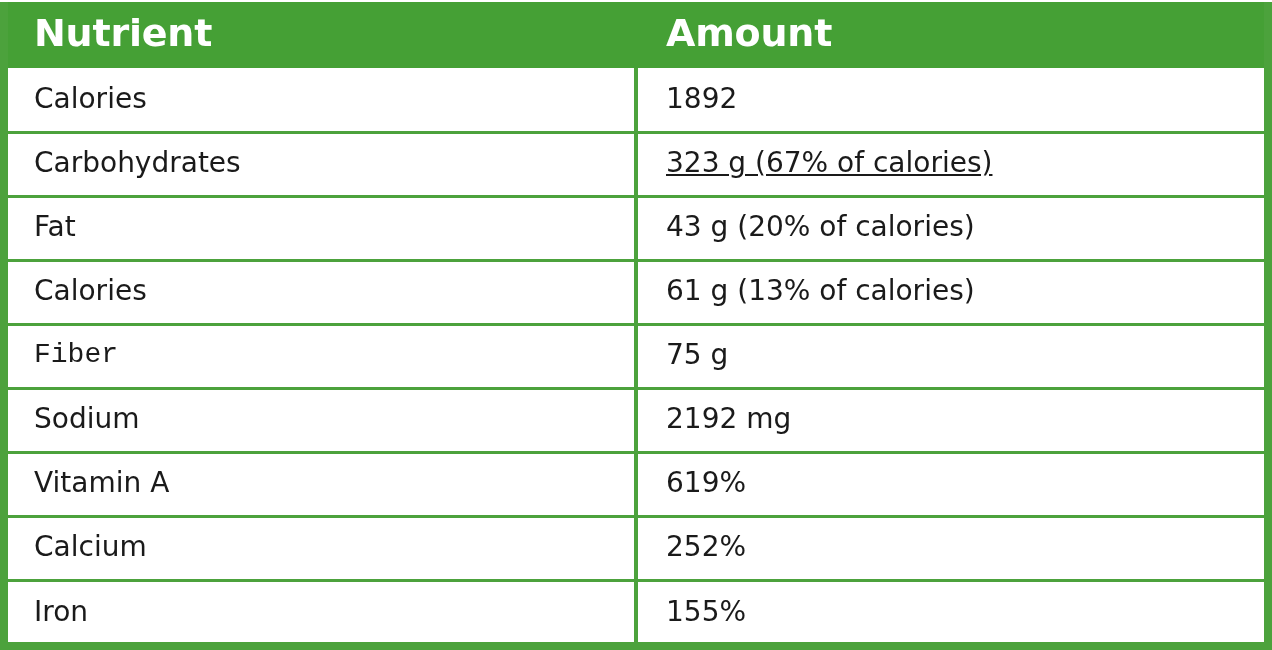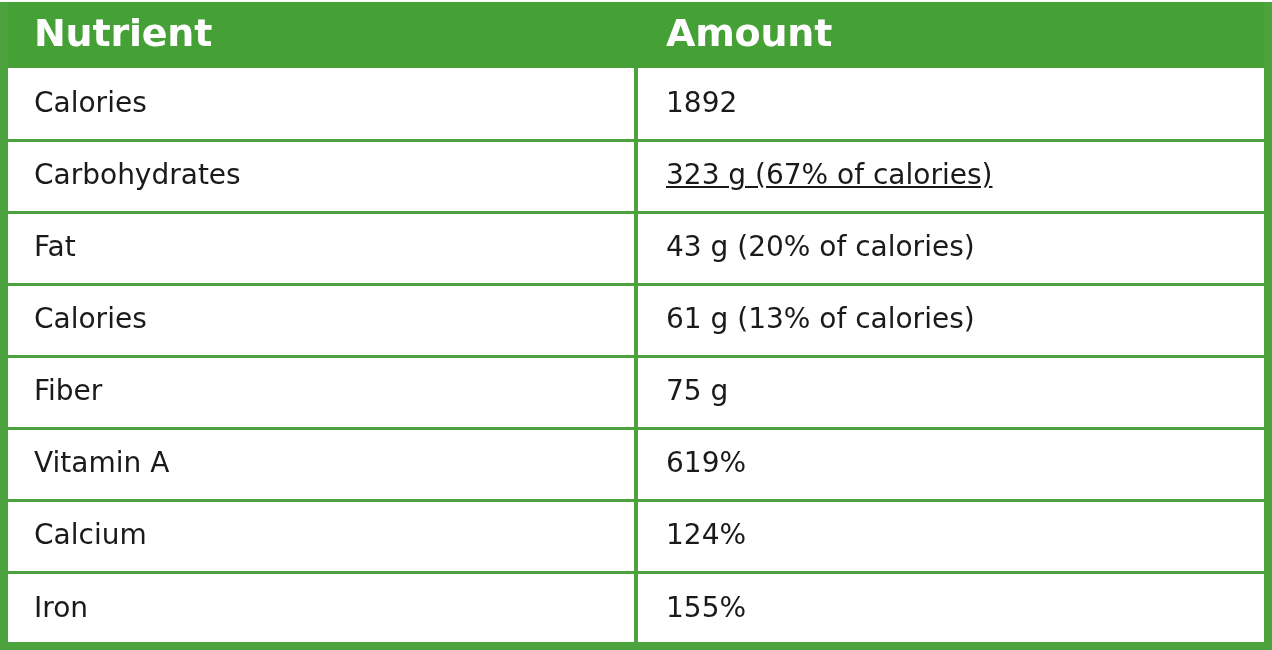--- a/index.html
+++ b/index.html
@@ -128,34 +128,38 @@
         <td class="col-nutrient" style="color: rgb(26, 26, 26); border-top-color: rgb(76, 162, 60); border-right-color: rgb(76, 162, 60);">Fat</td>
         <td class="col-amount" style="color: rgb(26, 26, 26); border-top-color: rgb(76, 162, 60);">43 g (20% of calories)</td>
       </tr>
 
       <tr class="data-row" style="background: rgb(255, 255, 255);">
         <td class="col-nutrient" style="color: rgb(26, 26, 26); border-top-color: rgb(76, 162, 60); border-right-color: rgb(76, 162, 60);">Calories</td>
         <td class="col-amount" style="color: rgb(26, 26, 26); border-top-color: rgb(76, 162, 60);">61 g (13% of calories)</td>
       </tr>
 
       <tr class="data-row" style="background: rgb(255, 255, 255);">
-        <td class="col-nutrient" style="color: rgb(26, 26, 26); border-top-color: rgb(76, 162, 60); border-right-color: rgb(76, 162, 60);">Fiber</td>
+        <td class="col-nutrient" style="color: rgb(26, 26, 26); border-top-color: rgb(76, 162, 60); border-right-color: rgb(76, 162, 60); font-family: Liberation Mono, monospace;">Fiber</td>
         <td class="col-amount" style="color: rgb(26, 26, 26); border-top-color: rgb(76, 162, 60);">75 g</td>
       </tr>
 
+      <tr class="data-row" style="background: rgb(255, 255, 255);">
+        <td class="col-nutrient" style="color: rgb(26, 26, 26); border-top-color: rgb(76, 162, 60); border-right-color: rgb(76, 162, 60);">Sodium</td>
+        <td class="col-amount" style="color: rgb(26, 26, 26); border-top-color: rgb(76, 162, 60);">2192 mg</td>
+      </tr>
 
       <tr class="data-row" style="background: rgb(255, 255, 255);">
         <td class="col-nutrient" style="color: rgb(26, 26, 26); border-top-color: rgb(76, 162, 60); border-right-color: rgb(76, 162, 60);">Vitamin A</td>
         <td class="col-amount" style="color: rgb(26, 26, 26); border-top-color: rgb(76, 162, 60);">619%</td>
       </tr>
 
 
       <tr class="data-row" style="background: rgb(255, 255, 255);">
         <td class="col-nutrient" style="color: rgb(26, 26, 26); border-top-color: rgb(76, 162, 60); border-right-color: rgb(76, 162, 60);">Calcium</td>
-        <td class="col-amount" style="color: rgb(26, 26, 26); border-top-color: rgb(76, 162, 60);">124%</td>
+        <td class="col-amount" style="color: rgb(26, 26, 26); border-top-color: rgb(76, 162, 60);">252%</td>
       </tr>
 
       <tr class="data-row" style="background: rgb(255, 255, 255);">
         <td class="col-nutrient" style="color: rgb(26, 26, 26); border-top-color: rgb(76, 162, 60); border-right-color: rgb(76, 162, 60);">Iron</td>
         <td class="col-amount" style="color: rgb(26, 26, 26); border-top-color: rgb(76, 162, 60);">155%</td>
       </tr>
 
     </tbody>
   </table>
 </div>

